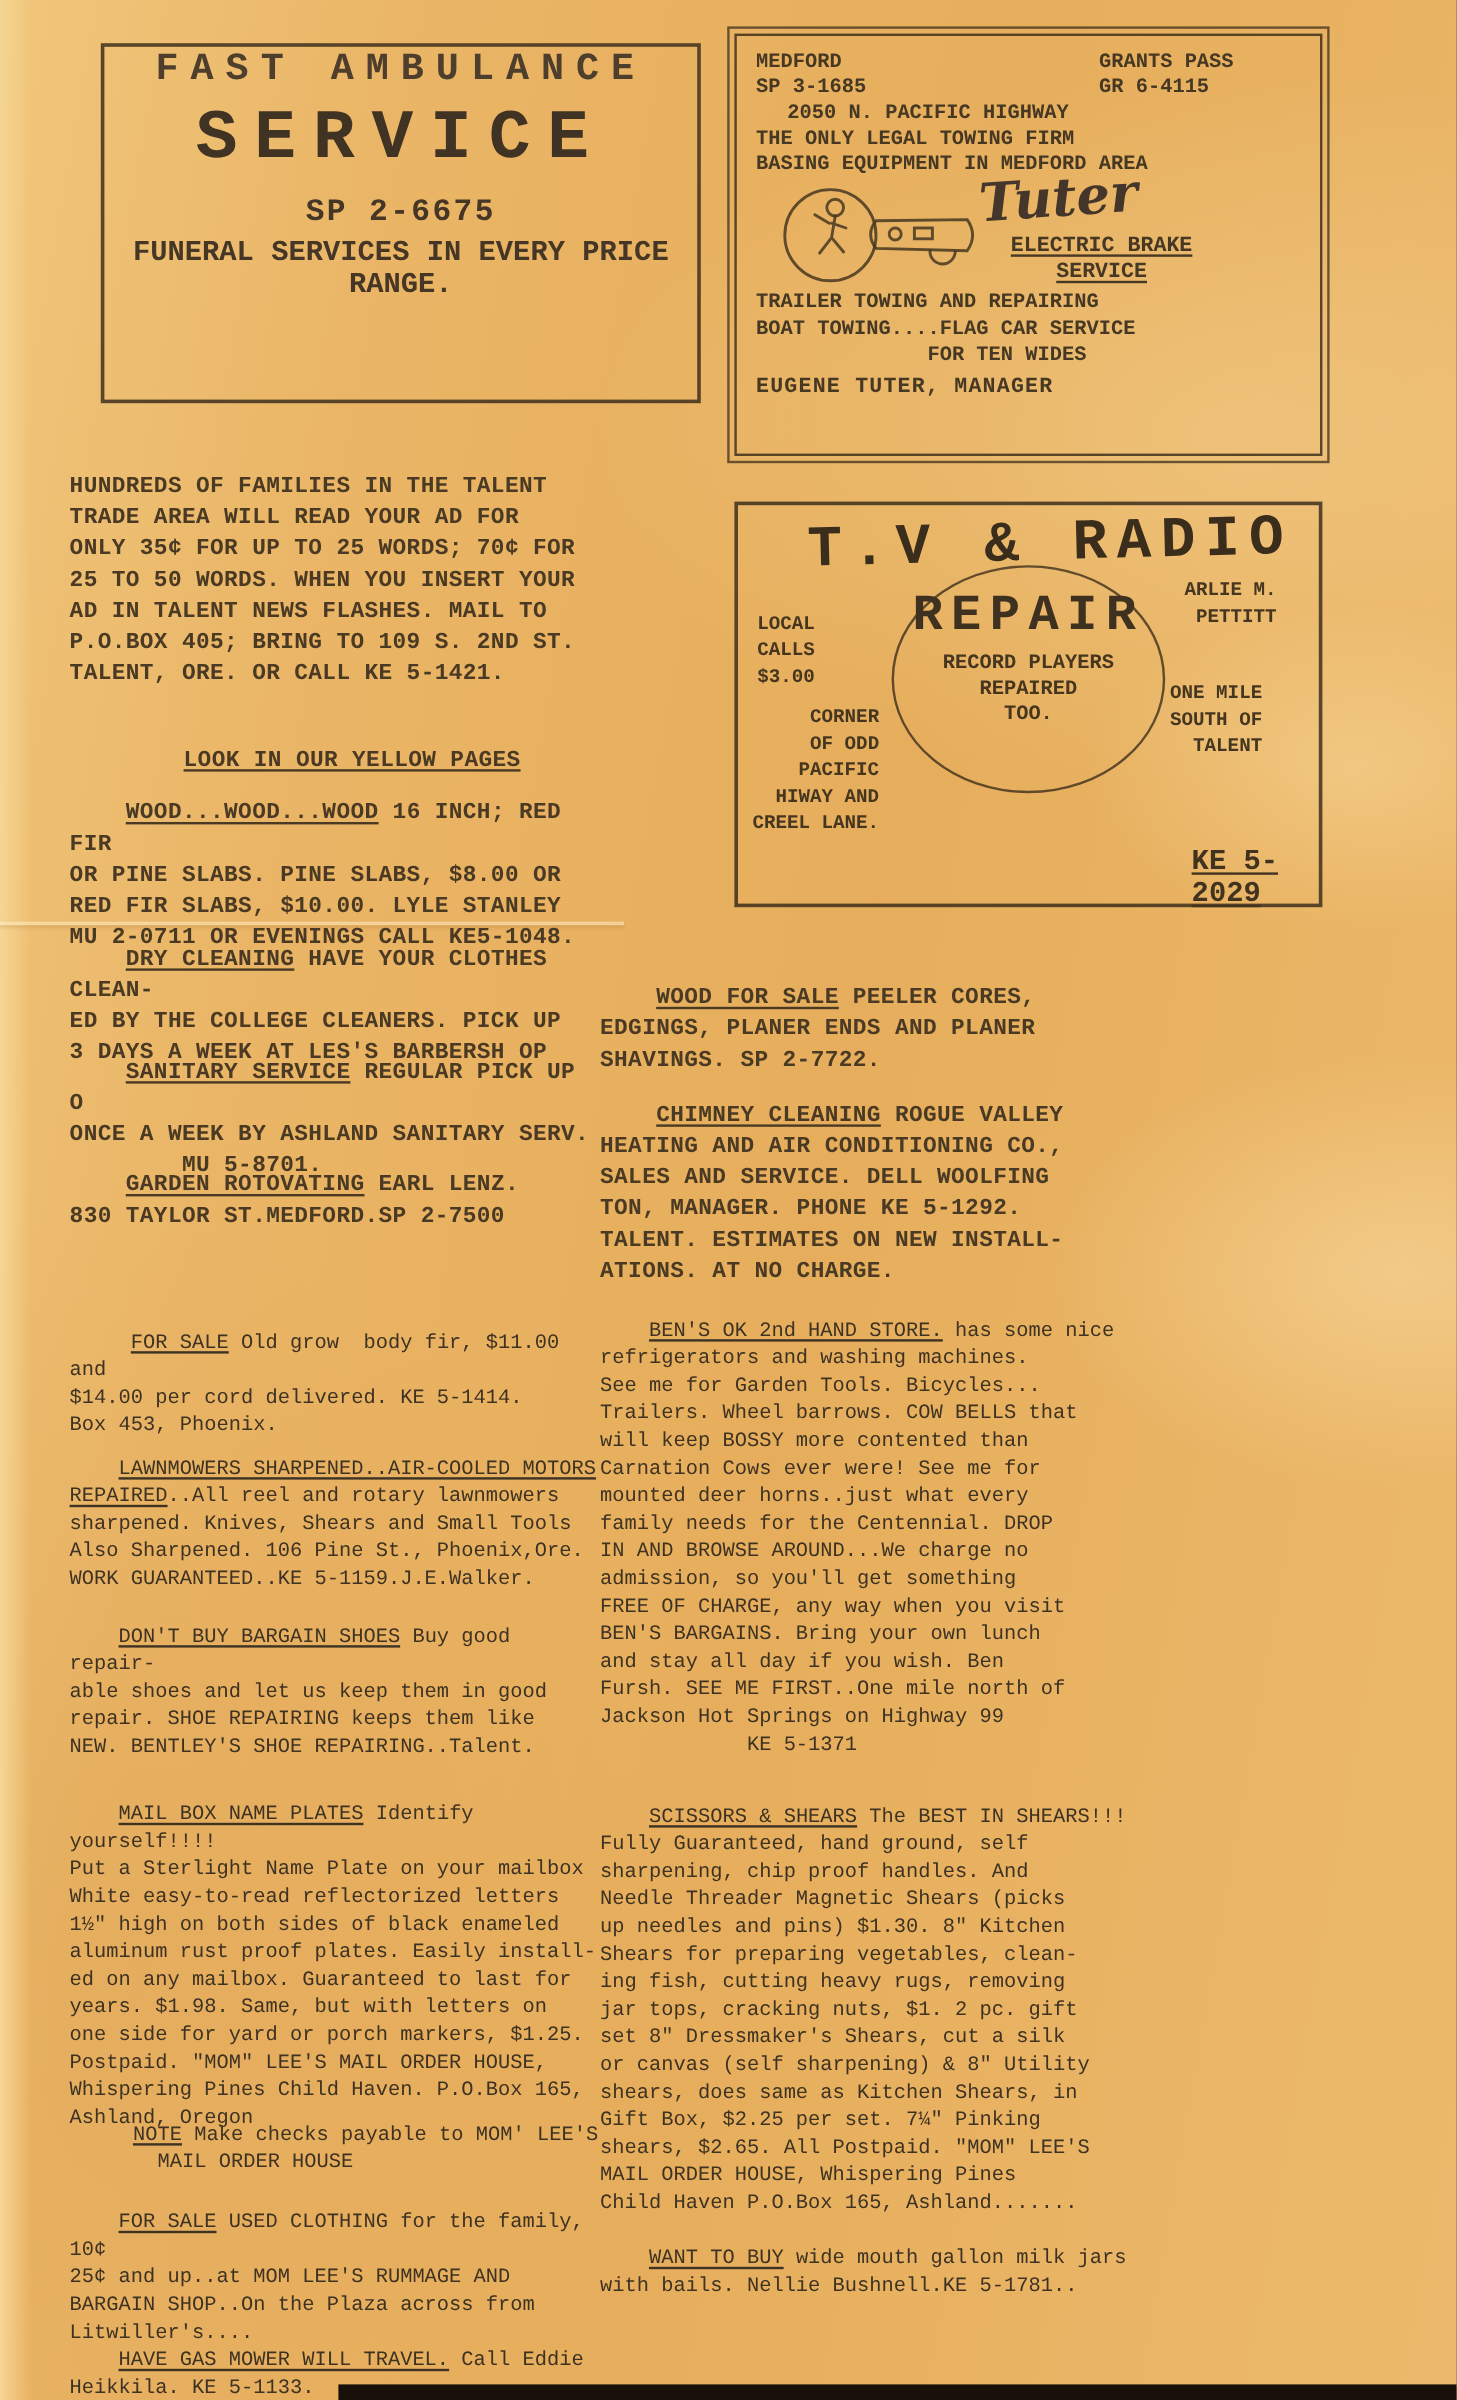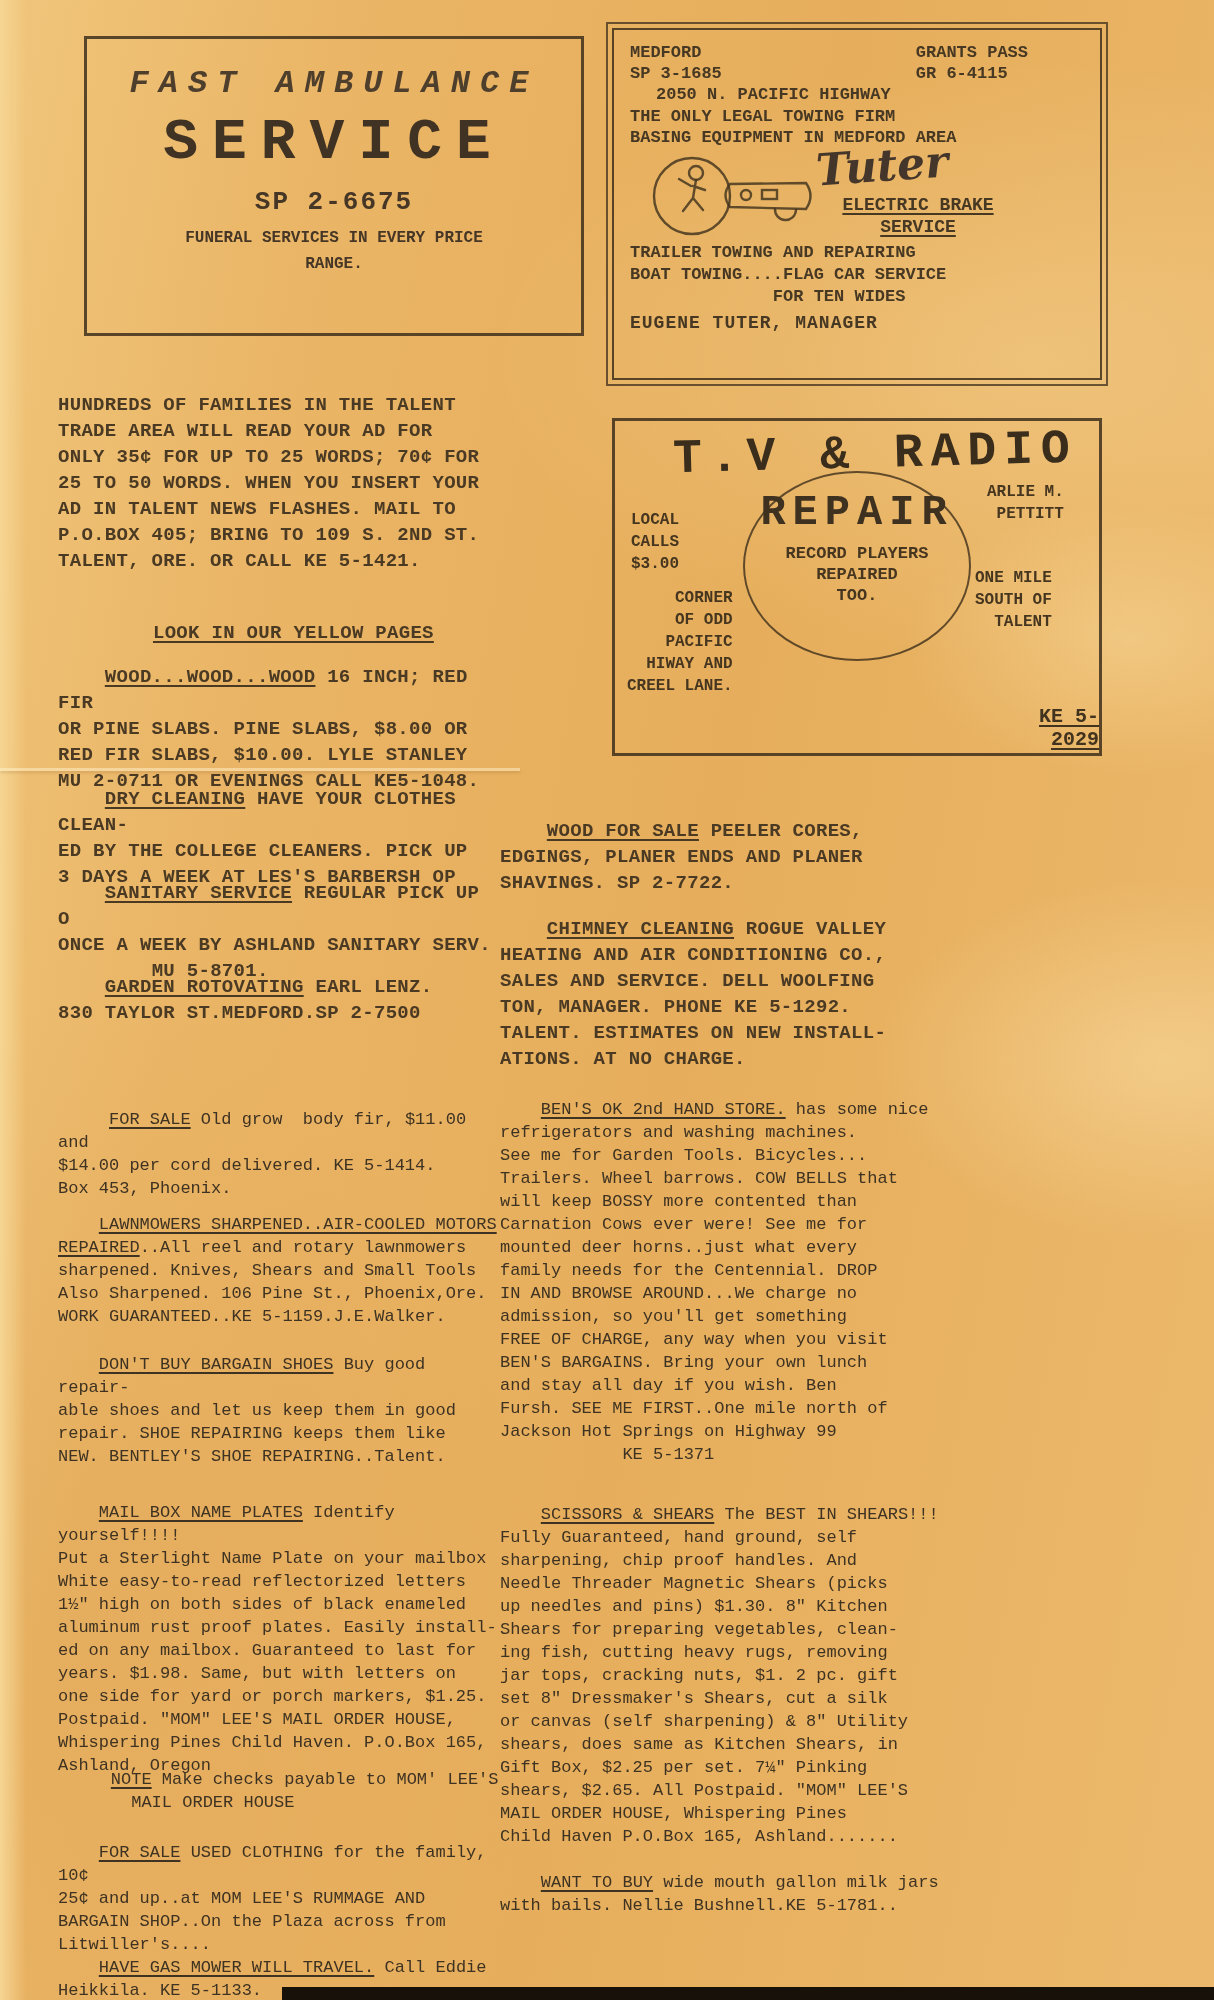--- a/index.html
+++ b/index.html
@@ -21,42 +21,42 @@
   .ad{white-space:pre-wrap;color:#43341f;}
   .t1{font-size:19px;line-height:26px;font-weight:700;color:#4b3a23;letter-spacing:.3px;}
   .t2{font-size:17px;line-height:23px;font-weight:400;color:#3e3222;}
   .u{text-decoration:underline;text-decoration-thickness:2px;text-underline-offset:3px;}
   .t2 .u{text-decoration-thickness:1.5px;}
   .center{text-align:center;}
   .box{border:3px solid rgba(62,47,28,.85);}
   .tuter-box{border:2px solid rgba(62,47,28,.85);outline:2px solid rgba(62,47,28,.75);outline-offset:4px;}
   
   .amb{color:#453626;text-align:center;font-weight:700;}
-  .amb-line1{margin-top:26px;font-size:32px;letter-spacing:10px;color:#4e3e2c;font-style:italic;}
+  .amb-line1{font-size:32px;letter-spacing:10px;color:#4e3e2c;}
   .amb-big{margin-top:8px;font-size:58px;letter-spacing:14px;color:#413323;}
   .amb-phone{margin-top:12px;font-size:26px;letter-spacing:2px;}
   .amb-name{margin-top:12px;font-size:23px;letter-spacing:3px;}
-  .amb-tag{margin-top:8px;font-size:16px;line-height:26px;white-space:pre-wrap;}
+  .amb-tag{margin-top:8px;font-size:24px;line-height:26px;white-space:pre-wrap;}
   
   .tuter{padding:12px 16px;color:#473823;font-weight:700;}
   .tuter-head{display:flex;justify-content:space-between;padding-right:56px;font-size:17px;line-height:21px;white-space:pre-wrap;}
   .tuter-addr{font-size:17px;line-height:22px;text-indent:26px;}
   .tuter-claim{font-size:17px;line-height:21px;white-space:pre-wrap;}
   .logo-row{position:relative;height:94px;}
   .brand{position:absolute;left:186px;top:-8px;font-family:"DejaVu Serif",serif;font-style:italic;font-weight:700;font-size:44px;color:#44362a;transform:rotate(-4deg);}
   .brand-sub{position:absolute;left:168px;top:46px;width:240px;text-align:center;font-size:18px;line-height:22px;white-space:pre-wrap;}
   .tuter-serv{font-size:17px;line-height:22px;white-space:pre-wrap;}
   .tuter-mgr{margin-top:5px;font-size:18px;letter-spacing:1px;}
   
   .tv-title{left:58px;top:6px;font-size:48px;font-weight:700;letter-spacing:8px;color:#3a2d1c;transform:rotate(-1.5deg);}
   .tv-small{font-size:16px;line-height:22px;font-weight:700;white-space:pre-wrap;color:#46361f;text-align:right;}
   .tv-circle{left:128px;top:50px;width:228px;height:190px;border:2px solid rgba(62,47,28,.8);border-radius:50%;display:flex;flex-direction:column;align-items:center;padding-top:16px;box-sizing:border-box;}
   .tv-repair{font-size:42px;font-weight:700;letter-spacing:7px;color:#3f3120;}
   .tv-record{margin-top:6px;font-size:17px;line-height:21px;font-weight:700;text-align:center;white-space:pre-wrap;color:#46361f;}
-  .tv-phone{font-size:20px;font-weight:700;color:#42331f;text-align:right;}
+  .tv-phone{font-size:24px;font-weight:700;color:#42331f;}
 </style>
 </head>
 <body>
 
 <div class="page">
 
   <div class="abs deco edge-left"></div>
   <div class="abs deco crease"></div>
   <div class="abs deco bottom-band"></div>
 

